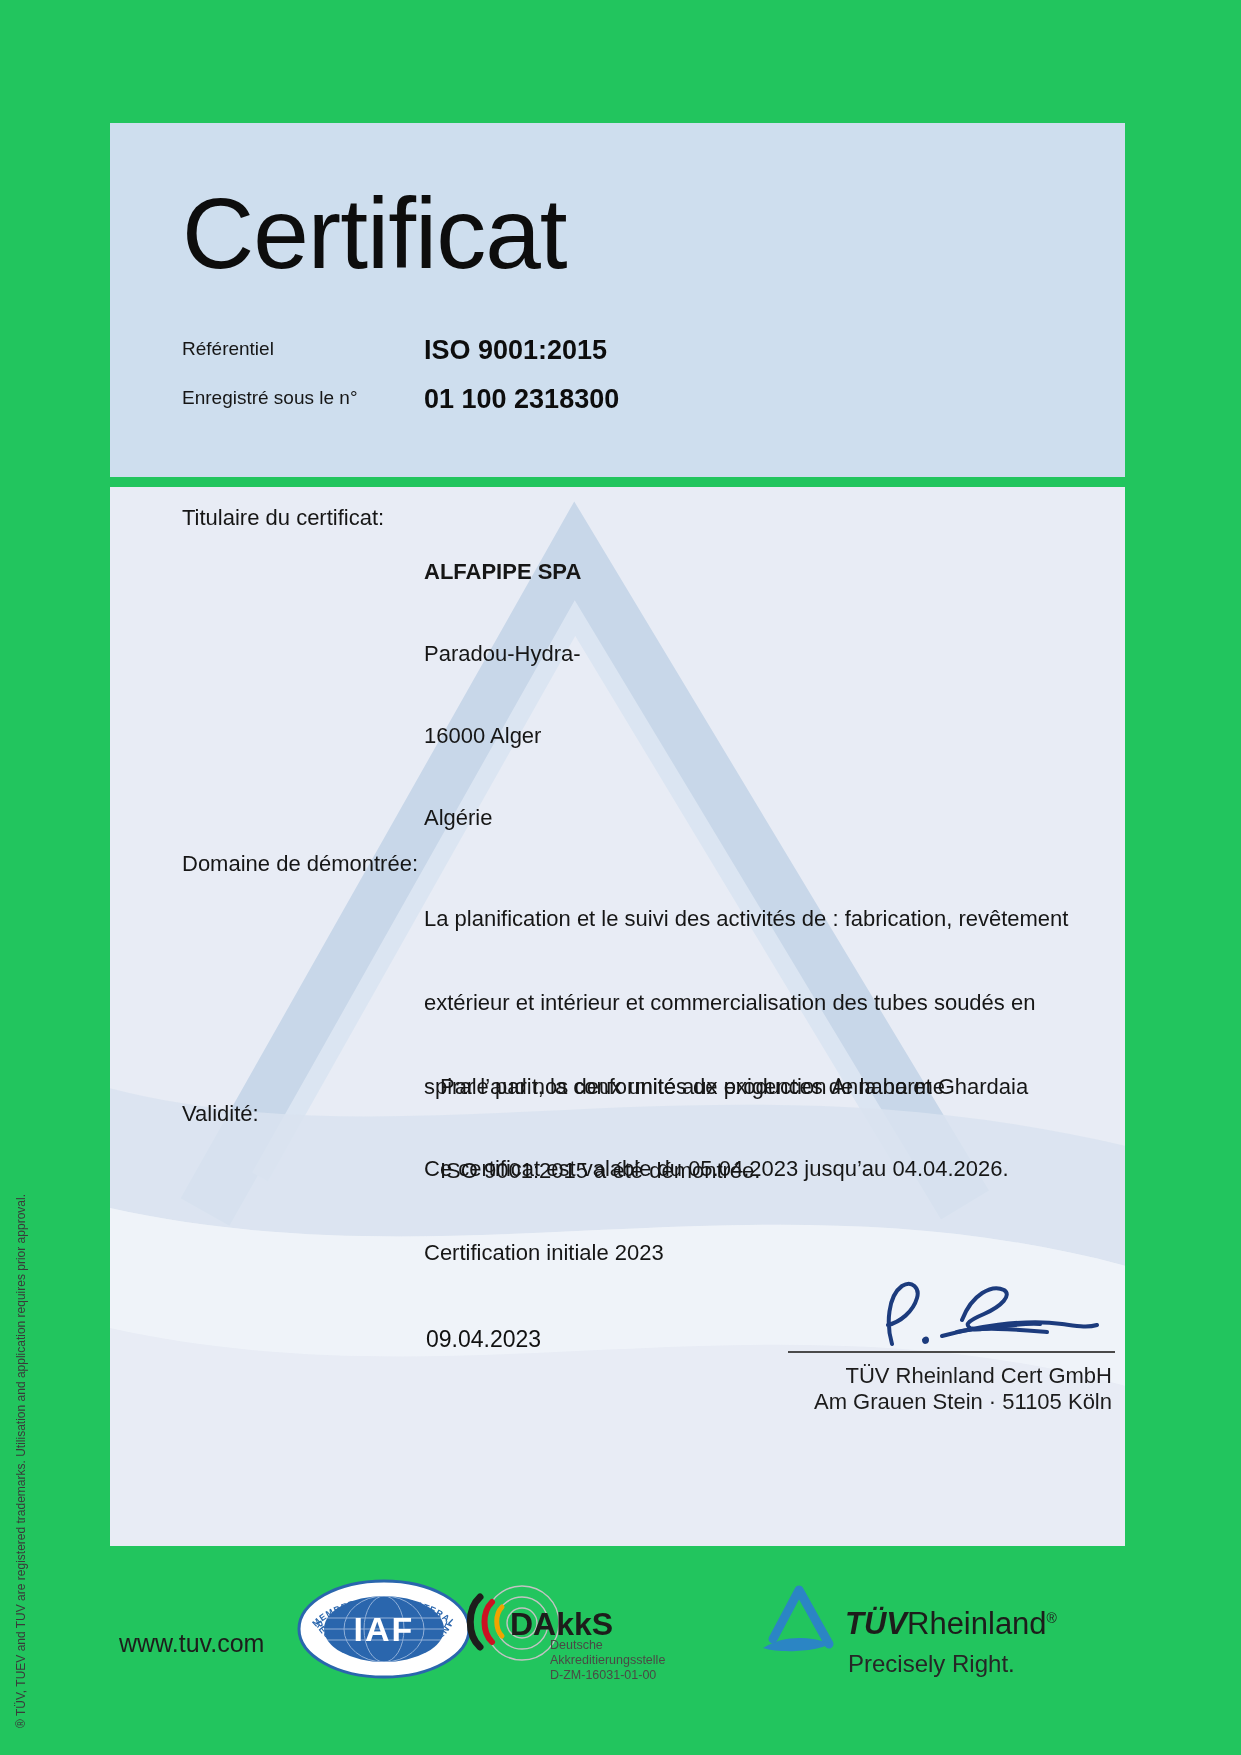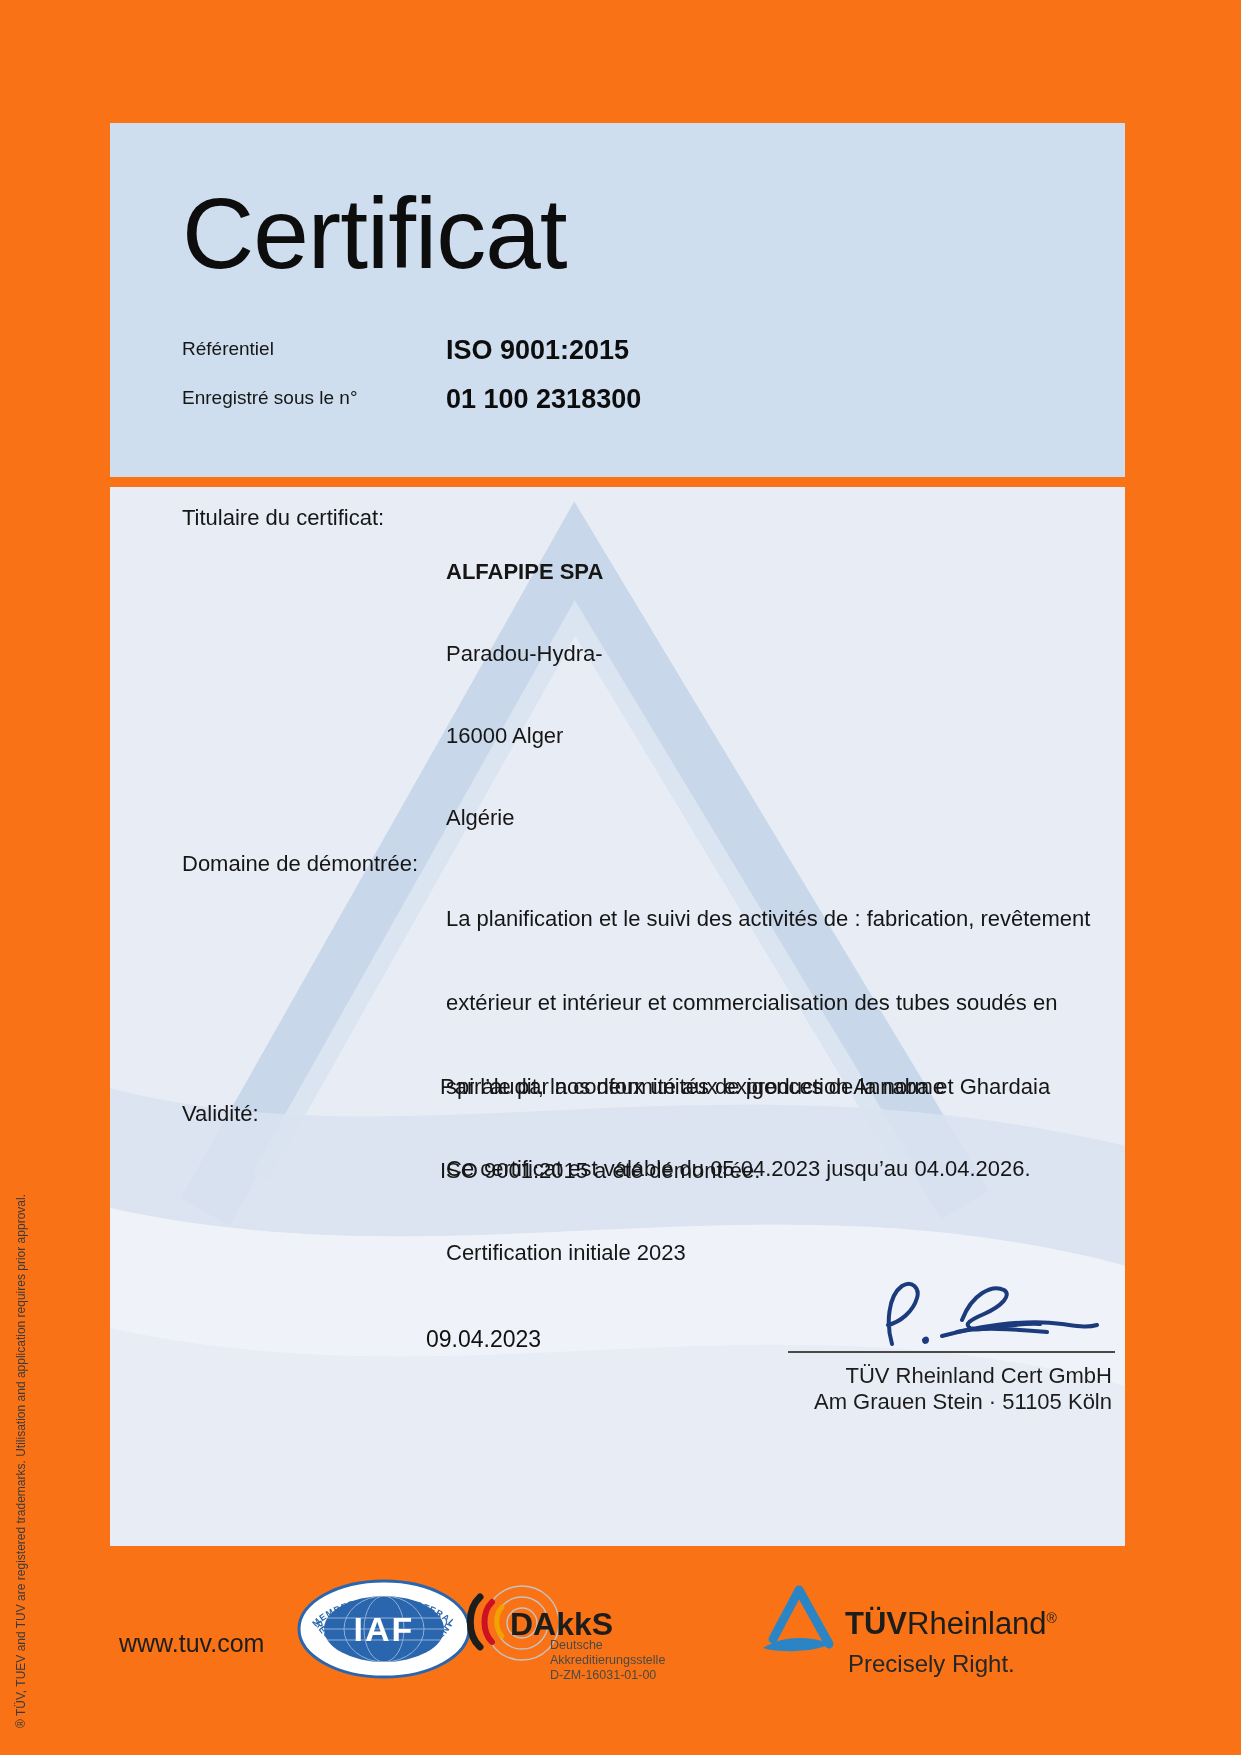--- a/index.html
+++ b/index.html
@@ -1,45 +1,45 @@
 <!DOCTYPE html>
 <html><head>
 <meta charset="utf-8">
 <style>
   html,body{margin:0;padding:0;background:#ffffff;}
-  .page{position:relative;width:1241px;height:1755px;background:#f97316;overflow:hidden;
+  .page{position:relative;width:1241px;height:1755px;background:#22c55e;overflow:hidden;
         font-family:"Liberation Sans","DejaVu Sans",sans-serif;color:#111;}
   .band{position:absolute;left:110px;width:1015px;}
   #top-band{top:123px;height:354px;background:#cedeee;}
   #main-band{top:487px;height:1059px;background:#e8ecf5;}
   #wm{position:absolute;left:0;top:0;}
   .doc-title{position:absolute;left:182px;top:183px;font-size:100px;line-height:1;
              letter-spacing:-1px;color:#0d0d0d;}
   .row{position:absolute;left:182px;width:935px;}
   .row .lbl{position:absolute;left:0;top:0;font-size:19px;color:#161616;white-space:nowrap;}
-  .row .val{position:absolute;left:264px;top:0;}
+  .row .val{position:absolute;left:242px;top:0;}
   .bigval{font-size:27px;font-weight:bold;white-space:nowrap;color:#0d0d0d;top:-3px !important;}
   .txt22{font-size:22px;color:#161616;white-space:pre-wrap;}
   .lh30 div{line-height:30px;white-space:nowrap;}
   .lh32 div{line-height:32px;white-space:nowrap;}
   .bold{font-weight:bold;text-align:center;}
   #conformity{position:absolute;left:440px;top:1019px;}
   #issue-date{position:absolute;left:426px;top:1326px;font-size:23px;}
   #sig-line{position:absolute;left:788px;top:1351px;width:327px;height:2px;background:#4a4a4a;}
   #sig-block{position:absolute;right:129px;top:1363px;text-align:right;font-size:22px;
              line-height:26px;color:#1c1c1c;}
   #sig-svg{position:absolute;left:862px;top:1280px;}
   .vnote{position:absolute;left:14px;top:1728px;transform:rotate(-90deg);transform-origin:0 0;
          white-space:nowrap;font-size:12px;color:#3a3a3a;}
   #website{position:absolute;left:119px;top:1629px;font-size:25px;color:#1d1d1b;}
   #iaf-logo{position:absolute;left:296px;top:1578px;}
   #dakks-logo{position:absolute;left:450px;top:1585px;}
   #tuv-logo-triangle{position:absolute;left:760px;top:1583px;}
   #tuv-wordmark{position:absolute;left:845px;top:1606px;font-size:31px;color:#1d1d1b;white-space:nowrap;}
-  #tuv-wordmark .b{font-weight:bold;}
+  #tuv-wordmark .b{font-weight:bold;font-style:italic;}
   #tuv-wordmark sup{font-size:14px;}
   #tuv-tagline{position:absolute;left:848px;top:1650px;font-size:24px;color:#262626;}
 </style>
 </head>
 <body>
 
 <div class="page">
 
   <div class="band" id="top-band">
     

